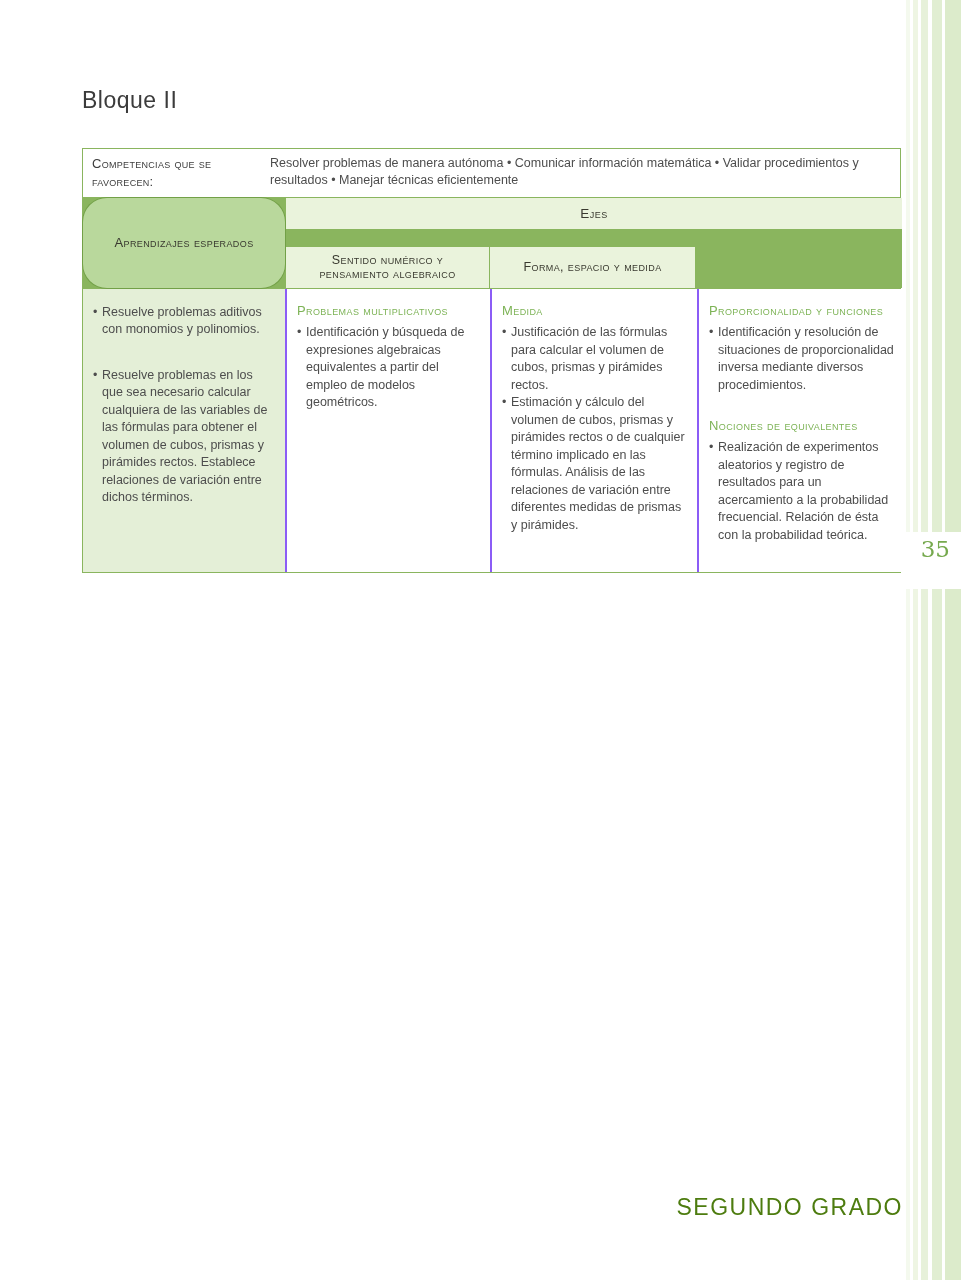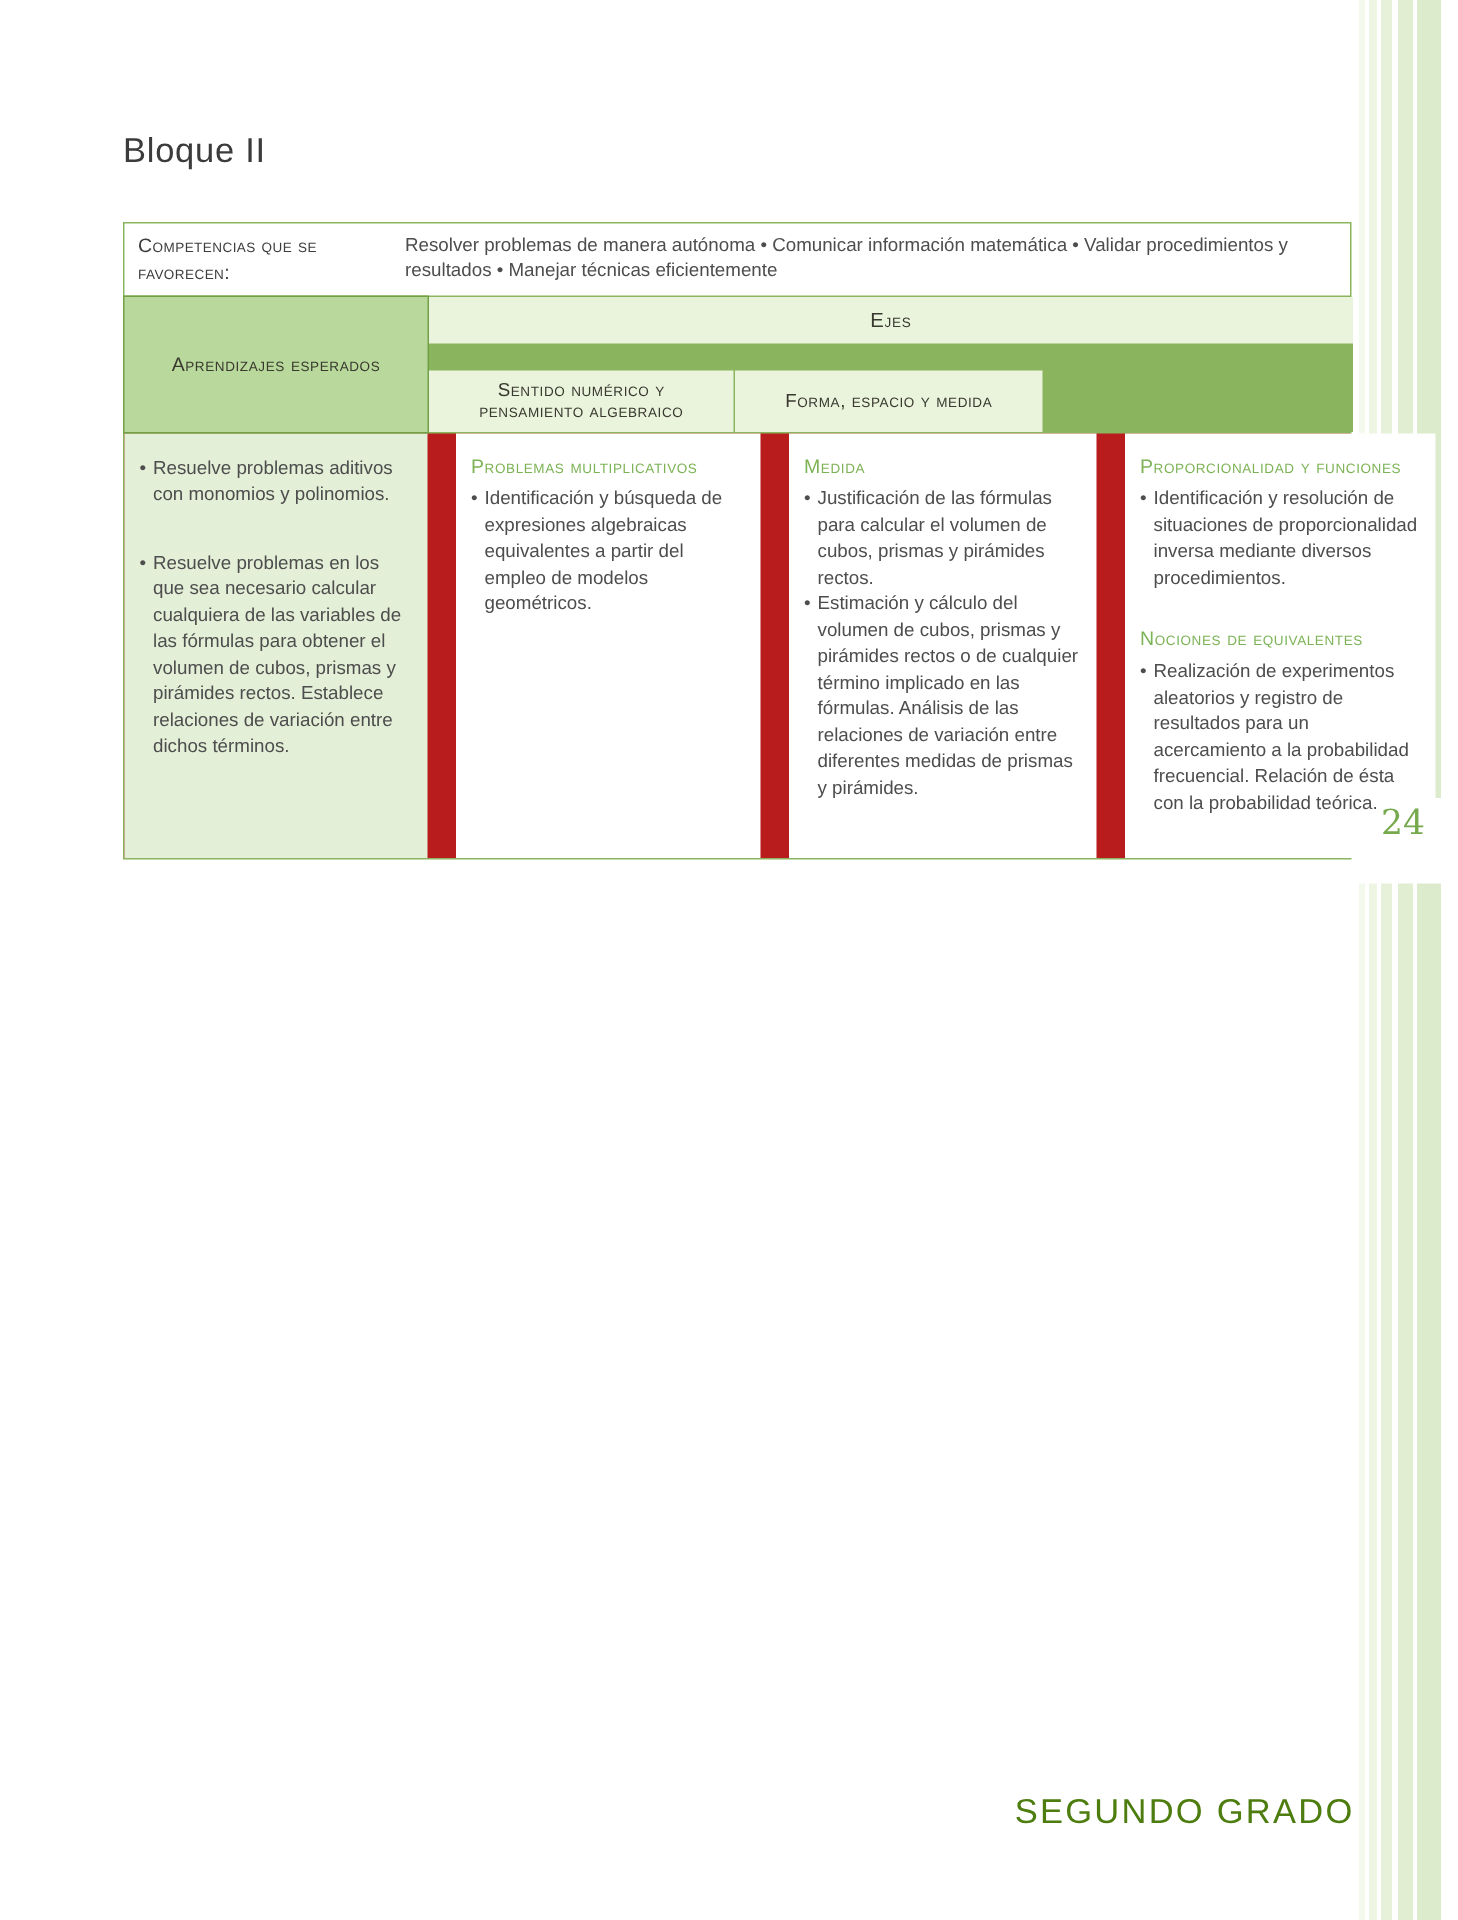--- a/index.html
+++ b/index.html
@@ -90,20 +90,21 @@
     align-items: center;
     justify-content: center;
     text-align: center;
     font-variant: small-caps;
     font-size: 13px;
     letter-spacing: 0.4px;
     color: #39392f;
     box-shadow: 0 0 0 1px #72a047;
     position: relative;
     z-index: 1;
+    border-radius: 24px;
   }
   .head-right { display: flex; flex-direction: column; gap: 1px; background: #8ab55e; }
   .cell-ejes {
     background: #eaf3dc;
     height: 31px;
     display: flex;
     align-items: center;
     justify-content: center;
     font-variant: small-caps;
     font-size: 13.5px;
@@ -128,22 +129,22 @@
     font-size: 12.5px;
     letter-spacing: 0.4px;
     color: #39392f;
     line-height: 1.15;
     padding: 2px 14px;
   }
 
   .row-body {
     display: grid;
     grid-template-columns: 202px 203px 205px 207px;
-    gap: 19px;
-    background: #b91c1c;
+    gap: 2px;
+    background: #8b5cf6;
   }
   .body-cell {
     background: #ffffff;
     min-height: 283px;
     padding: 13px 8px 12px 10px;
     line-height: 1.4;
   }
   .body-cell.green { background: #e4efd7; padding-top: 15px; }
 
   .theme-title {
@@ -244,17 +245,17 @@
           <div class="theme-title">Nociones de equivalentes</div>
           <ul class="bullets">
             <li>Realización de experimentos aleatorios y registro de resultados para un acercamiento a la probabilidad frecuencial. Relación de ésta con la probabilidad teórica.</li>
           </ul>
         </div>
       </div>
 
     </div>
   </div>
 
-  <div class="page-number">24</div>
+  <div class="page-number">35</div>
 
   <div class="footer-grade">SEGUNDO GRADO</div>
 
 </div>
 
 </body></html>

